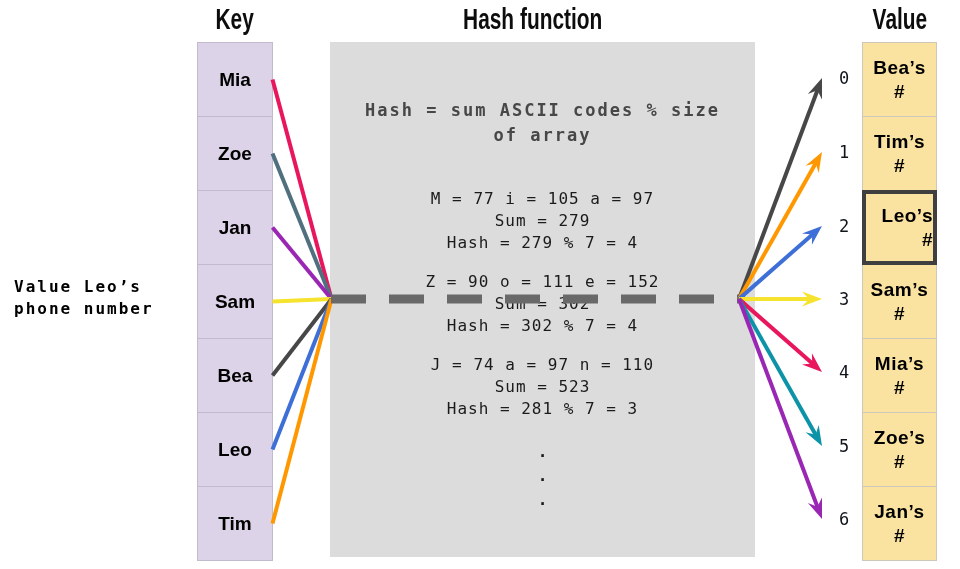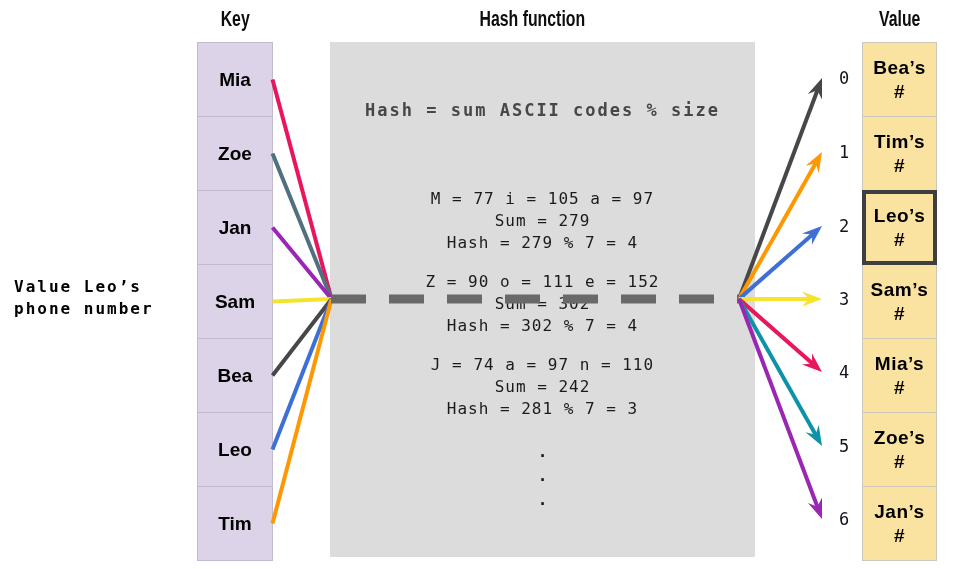--- a/index.html
+++ b/index.html
@@ -9,21 +9,21 @@
     --hl-border:#3f3f3f;
     --panel-bg:#dcdcdc;
     --formula-color:#474747; --calc-color:#1b1b1b;
   }
   html,body{margin:0;padding:0;background:#fff;}
   .canvas{position:relative;width:960px;height:569px;background:var(--canvas-bg);
           overflow:hidden;font-family:"Liberation Sans",sans-serif;}
 
   
   .col-title{position:absolute;top:2px;display:flex;justify-content:center;
-             font-weight:bold;font-size:22px;line-height:34px;color:#0d0d0d;white-space:nowrap;}
+             font-weight:bold;font-size:29px;line-height:34px;color:#0d0d0d;white-space:nowrap;}
   .col-title span{display:inline-block;transform:scaleX(0.72);transform-origin:center;}
   .key-title{left:197px;width:76px;}
   .hash-title{left:330px;width:405px;}
   .value-title{left:862px;width:75px;}
 
   
   .note{position:absolute;left:14px;top:276px;color:#000;
         font-family:"DejaVu Sans Mono",monospace;font-weight:bold;
         font-size:16px;line-height:22px;letter-spacing:2px;white-space:nowrap;}
 
@@ -46,21 +46,21 @@
   .dots{position:absolute;top:398px;left:0;right:0;text-align:center;
         font-weight:bold;font-size:16px;line-height:24px;color:var(--calc-color);}
 
   
   .value-col{position:absolute;left:862px;top:42px;width:55px;height:520px;padding-left:17px;}
   .value-box{position:absolute;left:0;width:75px;height:75px;box-sizing:border-box;
              background:var(--val-bg);border:1px solid var(--val-border);
              display:flex;flex-direction:column;align-items:center;justify-content:center;
              text-align:center;font-weight:bold;font-size:19px;line-height:24px;
              letter-spacing:0.5px;color:#000;}
-  .value-box.highlighted{border:4px solid var(--hl-border);z-index:2;}
+  .value-box.highlighted{border:4px solid var(--hl-border);z-index:2;align-items:flex-end;}
 
   
   .idx{position:absolute;left:834px;width:20px;height:22px;text-align:center;
        font-family:"DejaVu Sans Mono",monospace;font-size:17px;line-height:22px;color:#10151c;}
 
   
   #wires{position:absolute;left:0;top:0;width:960px;height:569px;pointer-events:none;z-index:3;}
 </style>
 </head>
 <body>
@@ -102,35 +102,36 @@
         <span>Leo</span>
       </div>
     <div class="key-box" style="top:444px">
         <span>Tim</span>
       </div>
   </div>
 
   <div class="hash-panel">
     <div class="formula">
       <div>Hash = sum ASCII codes % size</div>
+      <div>of array</div>
     </div>
     <div class="calcs">
       <div class="calc-block">
         <div>M = 77 i = 105 a = 97</div>
         <div>Sum = 279</div>
         <div>Hash = 279 % 7 = 4</div>
       </div>
       <div class="calc-block">
         <div>Z = 90 o = 111 e = 152</div>
         <div>Sum = 302</div>
         <div>Hash = 302 % 7 = 4</div>
       </div>
       <div class="calc-block">
         <div>J = 74 a = 97 n = 110</div>
-        <div>Sum = 242</div>
+        <div>Sum = 523</div>
         <div>Hash = 281 % 7 = 3</div>
       </div>
     </div>
     <div class="dots">
       <div>.</div>
       <div>.</div>
       <div>.</div>
     </div>
   </div>
 

